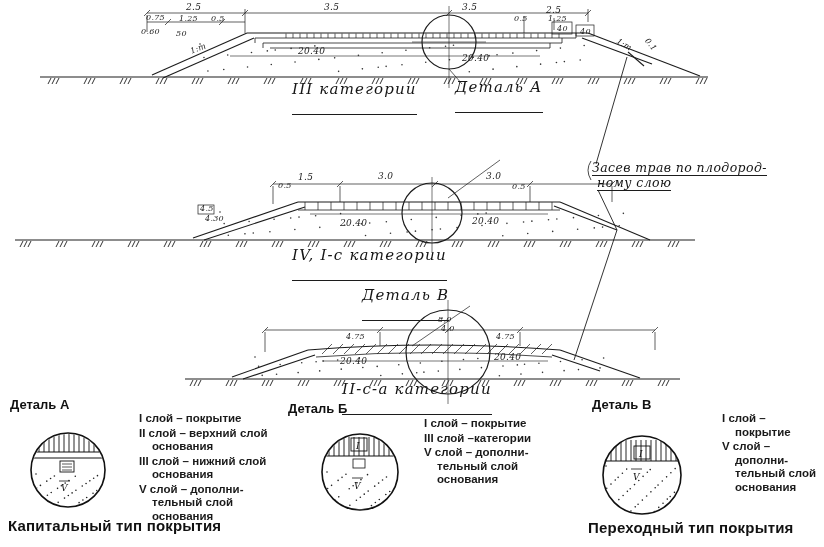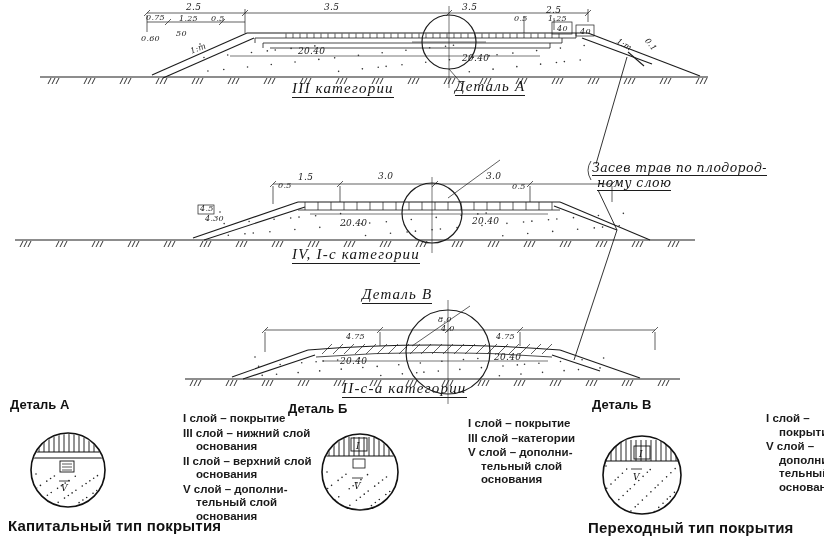--- a/index.html
+++ b/index.html
@@ -3,30 +3,30 @@
 <meta charset="utf-8">
 <style>
   html,body{margin:0;padding:0;background:#e8e8e8;}
   .canvas{position:relative;width:824px;height:547px;background:#ffffff;overflow:hidden;
           font-family:"DejaVu Serif",serif;color:#1c1c1c;}
   .canvas svg{position:absolute;left:0;top:0;}
   .lbl{position:absolute;white-space:nowrap;}
   .dim{font:italic 8px "DejaVu Serif",serif;color:#1c1c1c;letter-spacing:.3px;}
   .dim.lg{font-size:9px;}
   .hand{font:italic 15px "DejaVu Serif",serif;color:#151515;letter-spacing:1.2px;}
-  .hand.u{border-bottom:1.3px solid #1c1c1c;padding-bottom:0px;font-family:Liberation Serif, serif;}
+  .hand.u{border-bottom:1.3px solid #1c1c1c;padding-bottom:16px;}
   .note{font:italic 12.5px "DejaVu Serif",serif;color:#151515;letter-spacing:.4px;
         border-bottom:1px solid #1c1c1c;}
   .rotL{transform:rotate(-21deg);}
   .rotR{transform:rotate(31deg);}
   .rotR2{transform:rotate(50deg);}
   .print{font-family:"Liberation Sans","DejaVu Sans",sans-serif;color:#111;}
   .ltitle{font-size:13px;font-weight:bold;}
   .ltype{font-size:15px;font-weight:bold;letter-spacing:.2px;}
-  .llayers{font-size:11.5px;line-height:13.5px;font-weight:bold;color:#1a1a1a;white-space:normal;margin-left:44px;}
+  .llayers{font-size:11.5px;line-height:13.5px;font-weight:bold;color:#1a1a1a;white-space:normal;}
   .llayers .layer{padding-left:13px;text-indent:-13px;margin:0 0 1px 0;}
 </style>
 </head>
 <body>
 
 <div class="canvas">
 
 <svg width="824" height="547" viewBox="0 0 824 547">
   <defs>
     <clipPath id="clipA">
@@ -729,21 +729,21 @@
   </g>
 </svg>
 
   <span class="lbl dim lg" style="left:186px;top:2px">2.5</span>
   <span class="lbl dim lg" style="left:324px;top:2px">3.5</span>
   <span class="lbl dim lg" style="left:462px;top:2px">3.5</span>
   <span class="lbl dim lg" style="left:546px;top:5px">2.5</span>
   <span class="lbl dim" style="left:146px;top:13px">0.75</span>
   <span class="lbl dim" style="left:179px;top:14px">1.25</span>
   <span class="lbl dim" style="left:211px;top:14px">0.5</span>
-  <span class="lbl dim" style="left:141px;top:34px">0.60</span>
+  <span class="lbl dim" style="left:141px;top:27px">0.60</span>
   <span class="lbl dim" style="left:176px;top:29px">50</span>
   <span class="lbl dim lg" style="left:298px;top:46px">20.40</span>
   <span class="lbl dim lg" style="left:462px;top:53px">20.40</span>
   <span class="lbl dim" style="left:514px;top:14px">0.5</span>
   <span class="lbl dim" style="left:548px;top:14px">1.25</span>
   <span class="lbl dim" style="left:557px;top:24px">40</span>
   <span class="lbl dim" style="left:580px;top:27px">40</span>
   <span class="lbl dim rotL" style="left:190px;top:44px">1:m</span>
   <span class="lbl dim rotR" style="left:616px;top:40px">1:m</span>
   <span class="lbl dim rotR2" style="left:644px;top:40px">0.1</span>
@@ -769,22 +769,22 @@
   <span class="lbl dim lg" style="left:340px;top:356px">20.40</span>
   <span class="lbl dim lg" style="left:494px;top:352px">20.40</span>
   <span class="lbl note" style="left:592px;top:160px">Засев трав по плодород-</span>
 
   <span class="lbl hand u" style="left:342px;top:380px">II-с-а категории</span>
   <span class="lbl note" style="left:597px;top:175px">ному слою</span>
 
   <span class="lbl print ltitle" style="left:10px;top:397px">Деталь А</span>
   <div class="lbl print llayers" style="left:139px;top:412px;width:148px">
     <div class="layer">I слой – покрытие</div>
+    <div class="layer">II слой – верхний слой основания</div>
     <div class="layer">III слой – нижний слой основания</div>
-    <div class="layer">II слой – верхний слой основания</div>
     <div class="layer">V слой – дополни- тельный слой основания</div>
   </div>
   <span class="lbl print ltype" style="left:8px;top:517px">Капитальный тип покрытия</span>
 
   <span class="lbl print ltitle" style="left:288px;top:401px">Деталь Б</span>
   <div class="lbl print llayers" style="left:424px;top:417px;width:140px">
     <div class="layer">I слой – покрытие</div>
     <div class="layer">III слой –категории</div>
     <div class="layer">V слой – дополни- тельный слой основания</div>
   </div>

